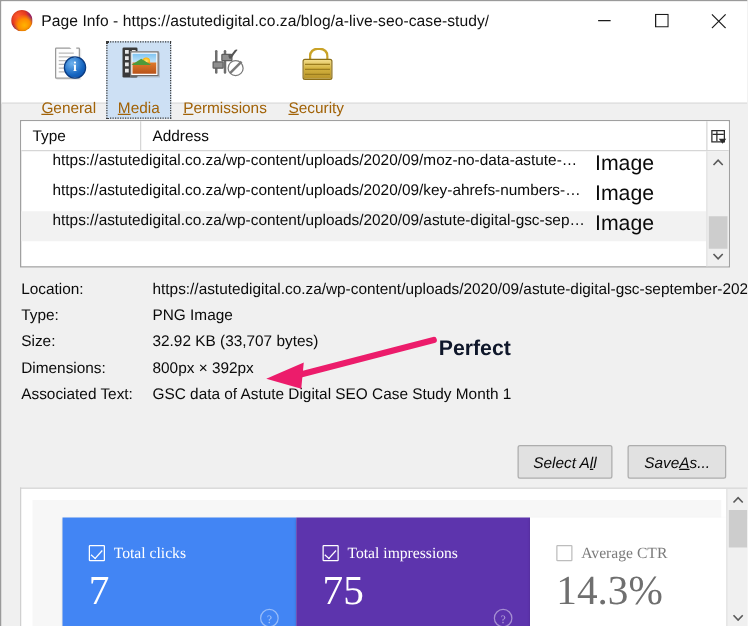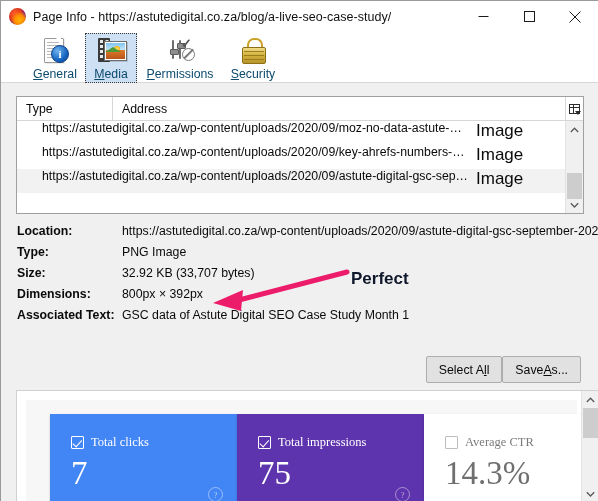--- a/index.html
+++ b/index.html
@@ -64,21 +64,21 @@
     padding: 3px 5px 2px 5px;
     box-sizing: border-box;
   }
   .tabbtn.selected {
     background: #cde0f4;
     outline: 1px dotted #3a3a3a;
     outline-offset: -1px;
   }
   .tabicon { height: 30px; width: 32px; position: relative; }
   .tablabel {
-    font-size: 12.3px; color: #0c4a6e; margin-top: 1px; white-space: nowrap;
+    font-size: 12.3px; color: #a16207; margin-top: 13px; white-space: nowrap;
   }
   .tablabel u { text-decoration: underline; text-underline-offset: 1px; }
 
   
   .ic-doc {
     position:absolute; left:5px; top:2px; width:18px; height:23px;
     background:#fdfdfd; border:1px solid #9a9a9a; border-radius:1px;
     box-shadow: 1px 1px 0 rgba(0,0,0,.08);
   }
   .ic-doc::before{
@@ -187,34 +187,34 @@
   .vscroll {
     position:absolute; right:0; top:24px; width:17px; bottom:0;
     background:#f0f0f0; border-left:1px solid #e2e2e2;
   }
   .vs-arrow { height:17px; display:flex; align-items:center; justify-content:center; color:#5a5a5a; font-size:9px;}
   .vs-thumb { position:absolute; left:1px; width:15px; background:#cdcdcd; }
 
   
   .details { position:absolute; left:16px; top:219px; width:582px; }
   .drow { display:flex; height:21px; align-items:center; }
-  .dlabel { width: 105px; font-size:12.3px; color:#0a0a0a; flex:0 0 auto;font-weight:bold;}
+  .dlabel { width: 105px; font-size:12.3px; color:#0a0a0a; flex:0 0 auto;}
   .dvalue { font-size:12.3px; color:#0a0a0a; white-space:nowrap; overflow:hidden; }
 
   
   .annot { position:absolute; left:198px; top:258px; width:240px; height:55px; pointer-events:none;}
   .annot-label {
     position:absolute; left:152px; top:10px;
     font-size:17px; color:#0f172a; white-space:nowrap;
     font-family:"Liberation Sans", sans-serif;
     font-weight:bold;
   }
 
   
-  .btnrow { position:absolute; right:17px; top:355px; display:flex; }
+  .btnrow { position:absolute; right:17px; top:355px; display:flex; gap:12px;font-style:italic;}
   .btn {
     min-width: 76px; height:27px; padding:0 12px;
     background:#e1e1e1; border:1px solid #adadad; border-radius:2px;
     font-size:12.3px; color:#0a0a0a; display:flex; align-items:center; justify-content:center;
     box-sizing:border-box;
   }
   .btn u { text-decoration: underline; text-underline-offset:1px;}
 
   
   .preview {

